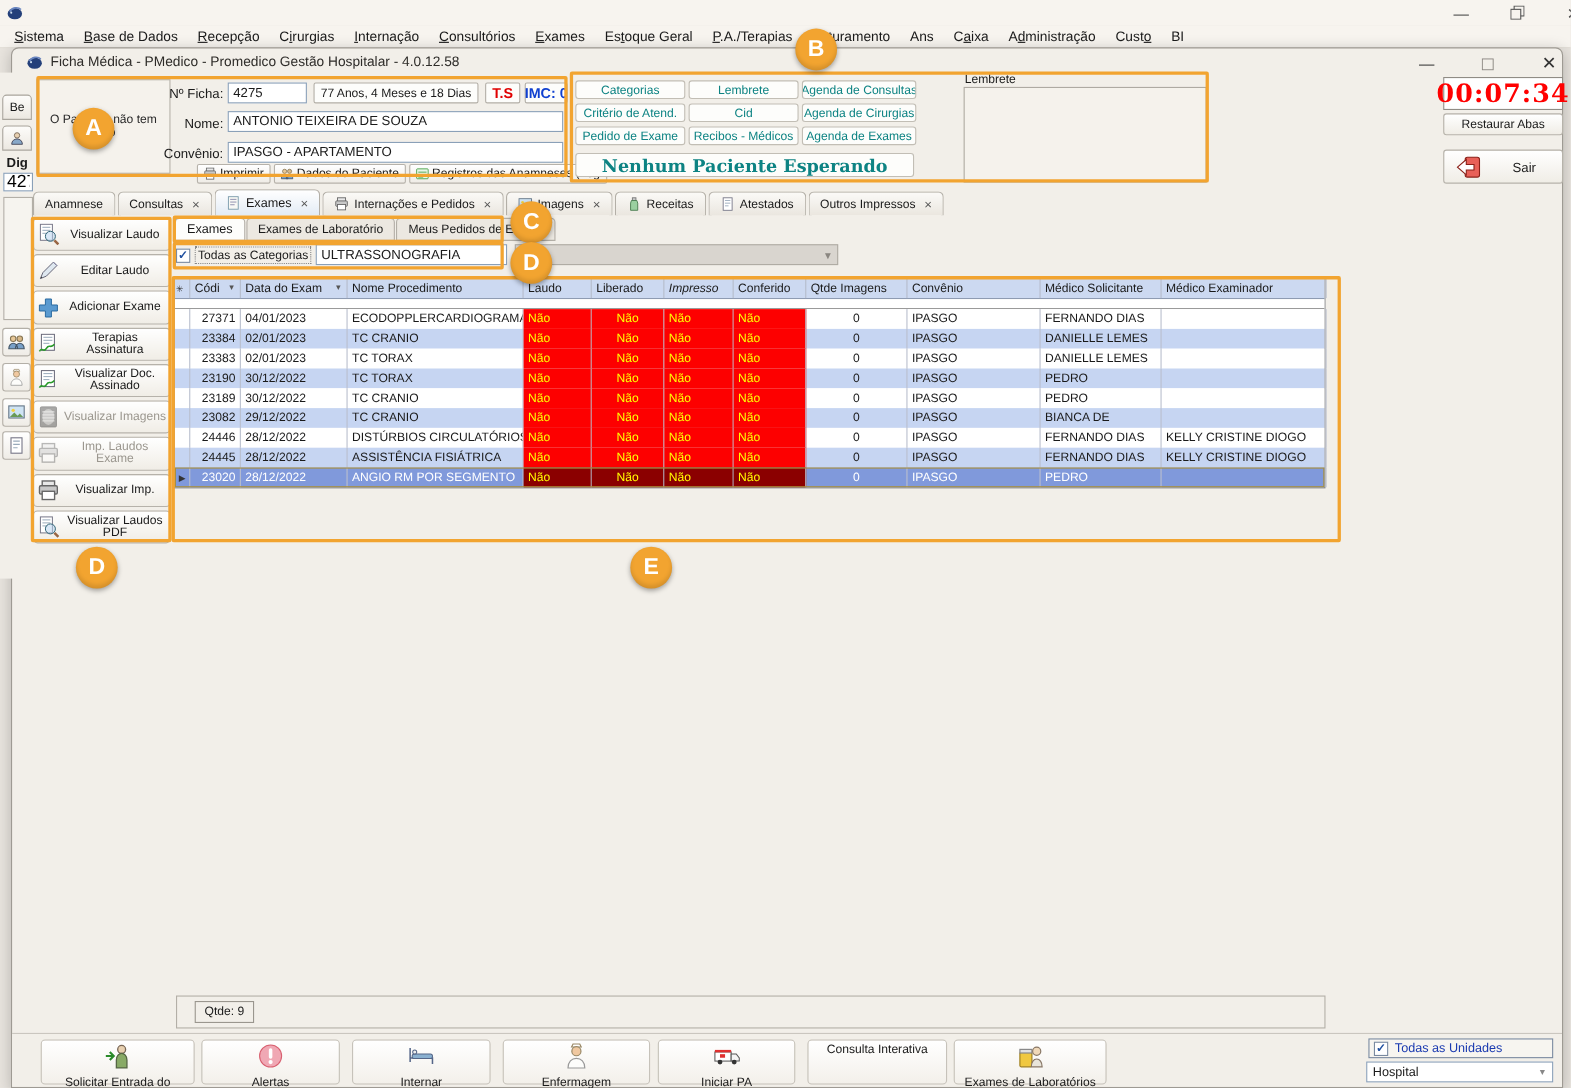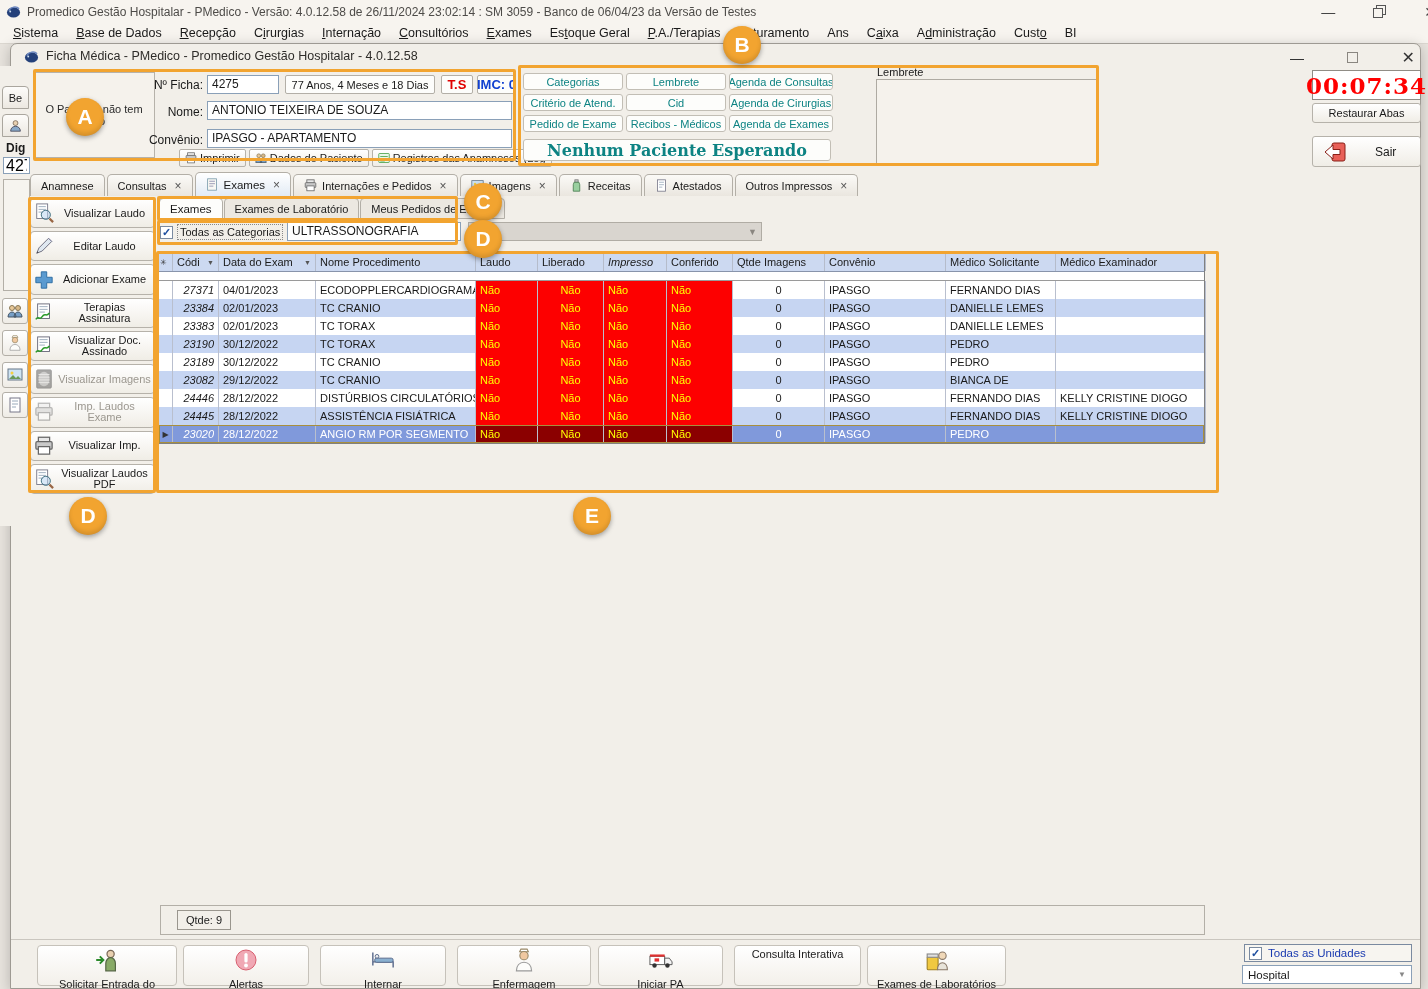--- a/index.html
+++ b/index.html
@@ -84,21 +84,21 @@
   .t-head .t-cell { justify-content:flex-start; gap:3px; }
   .sortarr { margin-left:auto; font-size:7px; color:#555; }
   .t-filter { height:16px; background:#bdccea; border-bottom:1px solid #9aa5bd; color:#3f4450; }
   .t-gap { height:9px; background:#fff; border-bottom:1px solid #9a9a9a; }
   .t-data { height:18px; background:#fff; }
   .t-data.alt { background:#c6d5f2; }
   .t-data .t-cell { border-right:1px solid #b9bfce; }
   .no-cell { background:#fd0000; color:#ffff00; }
   .t-data.sel { background:#8099db; color:#fff; outline:1px solid #a98f3d; outline-offset:-1px; }
   .t-data.sel .no-cell { background:#8b0000; }
-  .c0 { justify-content:flex-end;font-style:italic; }
+  .c0 { justify-content:flex-end; }
   .c4, .c7 { justify-content:center; }
 
   
   #qtde-strip { position:absolute; left:160px; top:905px; width:1045px; height:30px; background:#f2efe9; border:1px solid #b3afa7; z-index:3; }
   #qtde-box { position:absolute; left:16px; top:4px; padding:3px 8px; border:1px solid #9a968e; font-size:11px; background:#f2efe9; }
 
   
   #bottom-bar { position:absolute; left:11px; top:939px; width:1409px; height:49px; background:#f2efe9; border-top:1px solid #cac6bf; z-index:3; }
   .bottom-btn { position:absolute; top:5px; height:41px; background:linear-gradient(#ffffff,#f3f0ea); border:1px solid #c6c2ba; border-radius:4px; display:flex; align-items:center; gap:6px; padding:2px 6px; font-size:11px; line-height:12px; text-align:center;flex-direction:column; }
   .bottom-btn .lbl { flex:1; }
@@ -118,21 +118,20 @@
 <body>
 
 <div id="main-titlebar" class="abs">
   <span class="ico" style="width:15px;height:15px">
       <svg viewBox="0 0 16 16">
         <ellipse cx="8" cy="9" rx="7" ry="5.5" fill="#24407a"></ellipse>
         <path d="M3 7c2-4 8-5 11-2" stroke="#6a86c0" fill="none" stroke-width="1.5"></path>
         <circle cx="4.5" cy="8" r="1" fill="#cde"></circle>
       </svg>
     </span>
-  <span>Promedico Gestão Hospitalar - PMedico - Versão: 4.0.12.58 de 26/11/2024 23:02:14 : SM 3059 - Banco de 06/04/23 da Versão de Testes</span>
 </div>
 <div id="main-win-controls">
   <span style="font-size:14px">—</span>
   <span class="ico" style="width:13px;height:13px">
       <svg viewBox="0 0 13 13">
         <rect x="3.5" y="0.5" width="9" height="9" fill="none" stroke="#555"></rect>
         <rect x="0.5" y="3.5" width="9" height="9" fill="#f7f4ef" stroke="#555"></rect>
       </svg>
     </span>
   <span style="font-size:14px;margin-right:-10px">✕</span>

